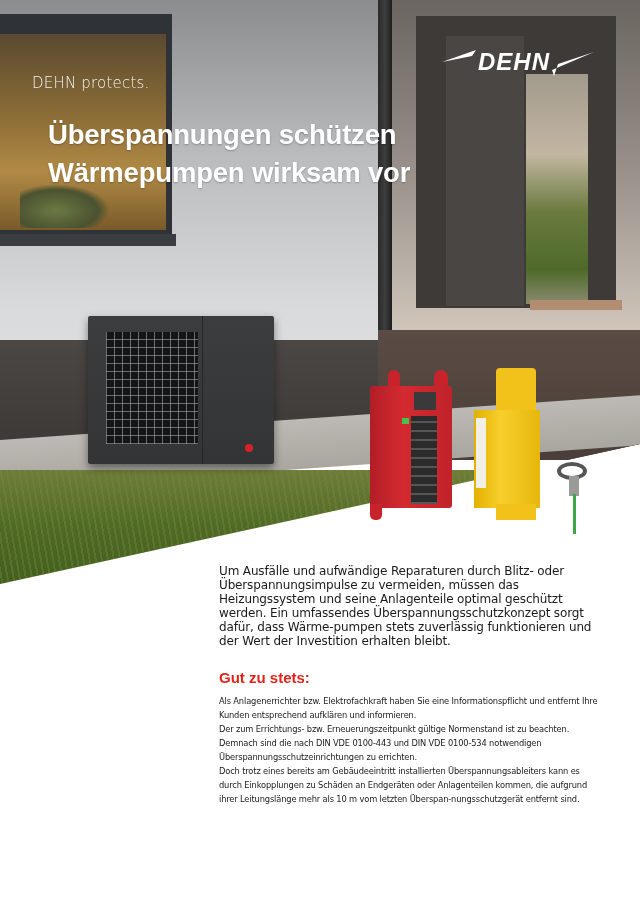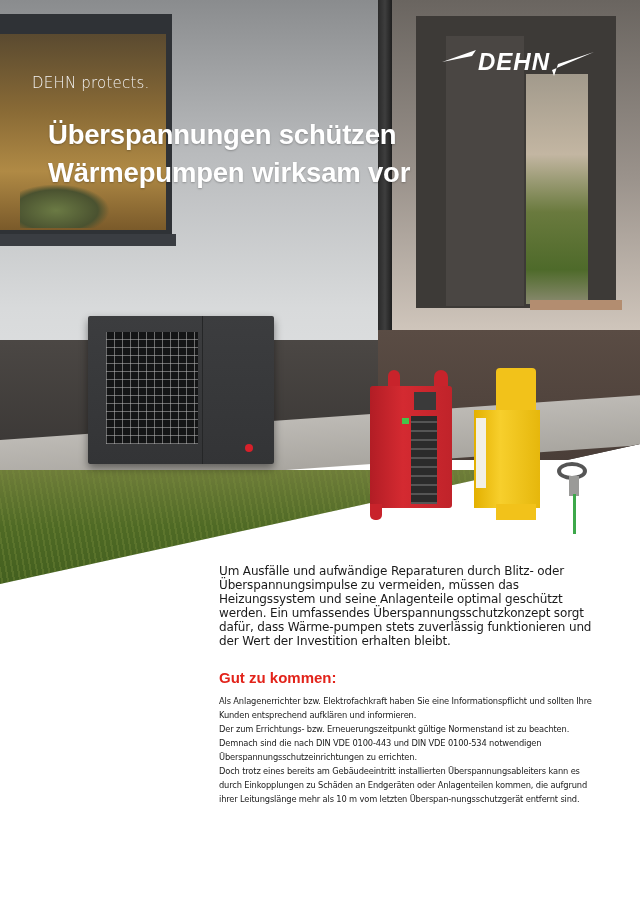--- a/index.html
+++ b/index.html
@@ -157,19 +157,19 @@
 </div>
 
 <div class="product-clamp">
   <div class="ring"></div>
   <div class="bolt"></div>
   <div class="wire"></div>
 </div>
 
 <div class="content">
   <p class="intro">Um Ausfälle und aufwändige Reparaturen durch Blitz- oder Überspannungsimpulse zu vermeiden, müssen das Heizungssystem und seine Anlagenteile optimal geschützt werden. Ein umfassendes Überspannungsschutzkonzept sorgt dafür, dass Wärme-pumpen stets zuverlässig funktionieren und der Wert der Investition erhalten bleibt.</p>
-  <h2 class="section-title">Gut zu kommen:</h2>
-  <p class="para">Als Anlagenerrichter bzw. Elektrofachkraft haben Sie eine Informationspflicht und sollten Ihre Kunden entsprechend aufklären und informieren.</p>
+  <h2 class="section-title">Gut zu stets:</h2>
+  <p class="para">Als Anlagenerrichter bzw. Elektrofachkraft haben Sie eine Informationspflicht und entfernt Ihre Kunden entsprechend aufklären und informieren.</p>
   <p class="para">
     <span>Der zum Errichtungs- bzw. Erneuerungszeitpunkt gültige Normenstand ist zu beachten. Demnach sind die nach DIN VDE 0100-443 und DIN VDE 0100-534 notwendigen Überspannungsschutzeinrichtungen zu errichten.</span><br>
     <span>Doch trotz eines bereits am Gebäudeeintritt installierten Überspannungsableiters kann es durch Einkopplungen zu Schäden an Endgeräten oder Anlagenteilen kommen, die aufgrund ihrer Leitungslänge mehr als 10 m vom letzten Überspan-nungsschutzgerät entfernt sind.</span>
   </p>
 </div>
 
 </body></html>

